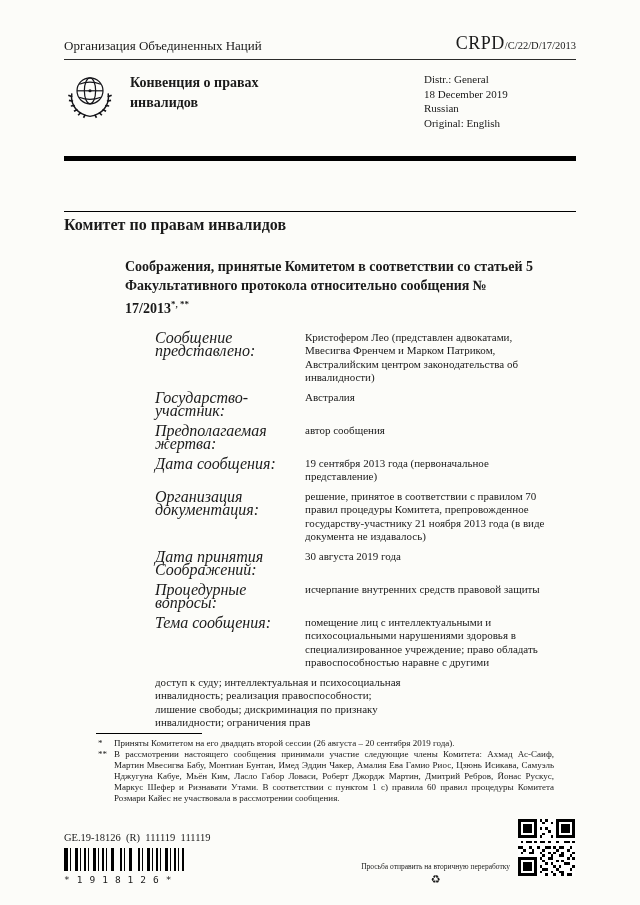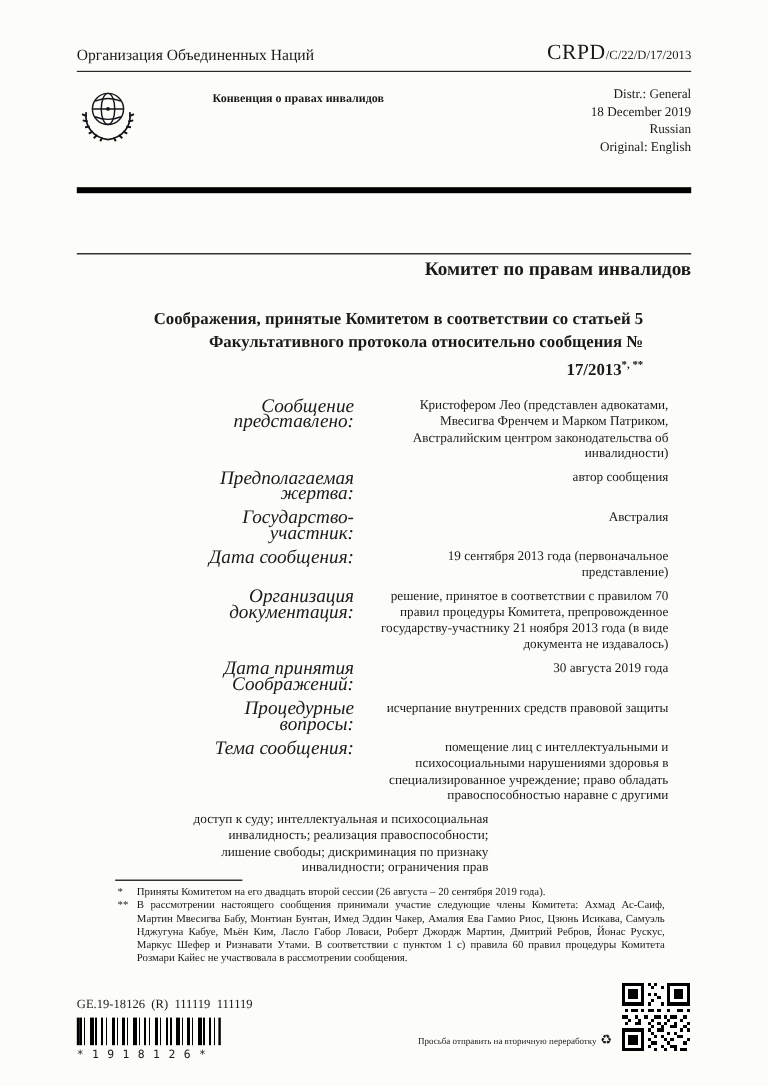--- a/index.html
+++ b/index.html
@@ -5,31 +5,31 @@
   * { box-sizing: border-box; margin: 0; padding: 0; }
   body { background: #e9e9e6; font-family: "Liberation Serif", serif; }
   .page {
     position: relative;
     width: 640px; height: 905px;
     margin: 0 auto;
     background: #fcfcf9;
     color: #1a1a1a;
     overflow: hidden;
   }
-  .content { padding: 0 64px; text-align: right; }
+  .content { padding: 0 64px; }
 
   
   .top-row { display: flex; justify-content: space-between; align-items: flex-end; padding-top: 33px; }
   .org-name { font-size: 13px; }
   .doc-symbol { font-size: 10.5px; white-space: nowrap; }
   .doc-symbol .prefix { font-size: 18px; letter-spacing: .5px; }
   .rule-thin { border-top: 1px solid #2b2b2b; margin-top: 5px; }
   .masthead { display: flex; margin-top: 10px; min-height: 60px; }
   .emblem { width: 52px; height: 52px; flex: none; }
-  .conv-title { font-weight: bold; font-size: 10px; line-height: 20px; width: 190px; margin: 3px 0 0 14px; }
+  .conv-title { font-weight: bold; font-size: 14px; line-height: 20px; width: 190px; margin: 3px 0 0 14px; }
   .distr-block { margin-left: auto; width: 152px; font-size: 11px; line-height: 14.5px; margin-top: 2px; }
   .rule-thick { border-top: 5px solid #000; margin-top: 26px; }
   .rule-mid { border-top: 1.5px solid #000; margin-top: 50px; }
 
   
   .committee { font-weight: bold; font-size: 16px; margin-top: 4px; }
   .doc-title { font-weight: bold; font-size: 14px; line-height: 19px; margin: 23px 40px 0 61px; }
   .doc-title sup { font-size: 9px; font-weight: bold; }
   .meta { margin: 13px 0 0 91px; }
   .meta-row { display: flex; margin-bottom: 6px; }
@@ -50,21 +50,21 @@
     width: 120px; height: 23px;
     background: repeating-linear-gradient(90deg,
       #000 0px, #000 2px, #fcfcf9 2px, #fcfcf9 4px,
       #000 4px, #000 5px, #fcfcf9 5px, #fcfcf9 9px,
       #000 9px, #000 12px, #fcfcf9 12px, #fcfcf9 13.5px,
       #000 13.5px, #000 14.5px, #fcfcf9 14.5px, #fcfcf9 18px);
     border-left: 2px solid #000; border-right: 2px solid #000;
   }
   .barcode-text { font-family: "DejaVu Sans Mono", monospace; font-size: 9.5px; letter-spacing: 7px; margin-top: 3px; white-space: nowrap; }
   .qr { position: absolute; left: 518px; top: 819px; width: 57px; height: 57px; }
-  .recycle { position: absolute; right: 130px; top: 862px; display: flex; align-items: center; gap: 3px; font-size: 7.5px; white-space: nowrap; }
+  .recycle { position: absolute; right: 130px; top: 862px; display: flex; align-items: center; gap: 3px; font-size: 7.5px; white-space: nowrap; flex-direction: column; }
   .recycle-icon { font-size: 11px; line-height: 1; }
 </style>
 </head>
 <body>
 
 <div class="page">
   <div class="content">
 
     <div class="top-row">
       <div class="org-name">Организация Объединенных Наций</div>
@@ -110,26 +110,26 @@
     <div class="doc-title">
       <span>Соображения, принятые Комитетом в соответствии со статьей 5 Факультативного протокола относительно сообщения № 17/2013</span><sup>*, **</sup>
     </div>
 
     <div class="meta">
       <div class="meta-row">
         <div class="meta-label">Сообщение представлено:</div>
         <div class="meta-value">Кристофером Лео (представлен адвокатами, Мвесигва Френчем и Марком Патриком, Австралийским центром законодательства об инвалидности)</div>
       </div>
       <div class="meta-row">
+        <div class="meta-label">Государство-участник:</div>
+        <div class="meta-value">Австралия</div>
+      </div>
+      <div class="meta-row">
         <div class="meta-label">Предполагаемая жертва:</div>
         <div class="meta-value">автор сообщения</div>
-      </div>
-      <div class="meta-row">
-        <div class="meta-label">Государство-участник:</div>
-        <div class="meta-value">Австралия</div>
       </div>
       <div class="meta-row">
         <div class="meta-label">Дата сообщения:</div>
         <div class="meta-value">19 сентября 2013 года (первоначальное представление)</div>
       </div>
       <div class="meta-row">
         <div class="meta-label">Организация документация:</div>
         <div class="meta-value">решение, принятое в соответствии с правилом 70 правил процедуры Комитета, препровожденное государству-участнику 21 ноября 2013 года (в виде документа не издавалось)</div>
       </div>
       <div class="meta-row">

